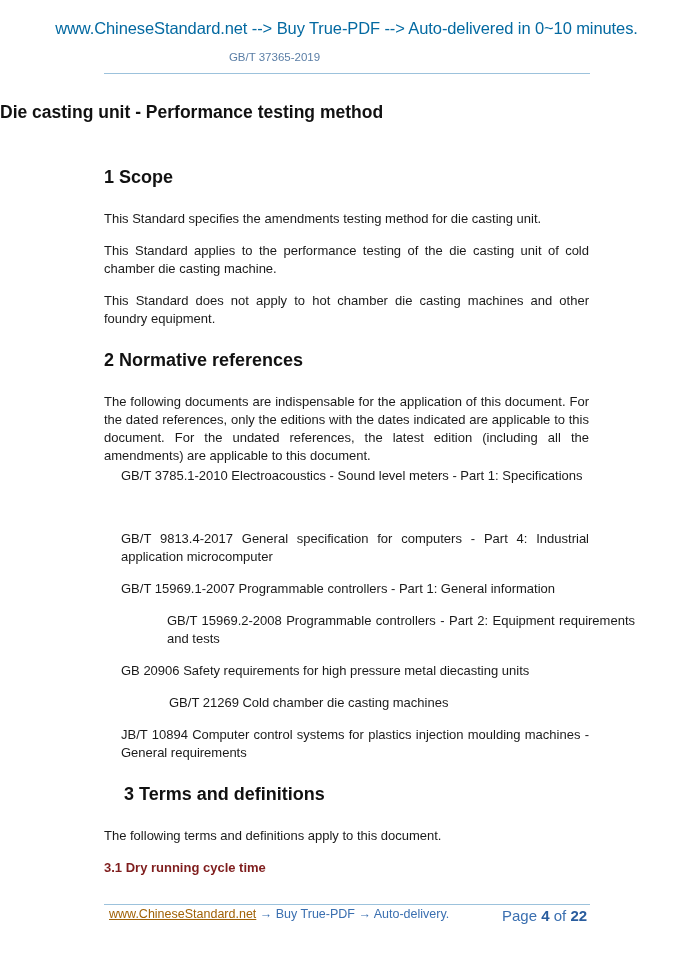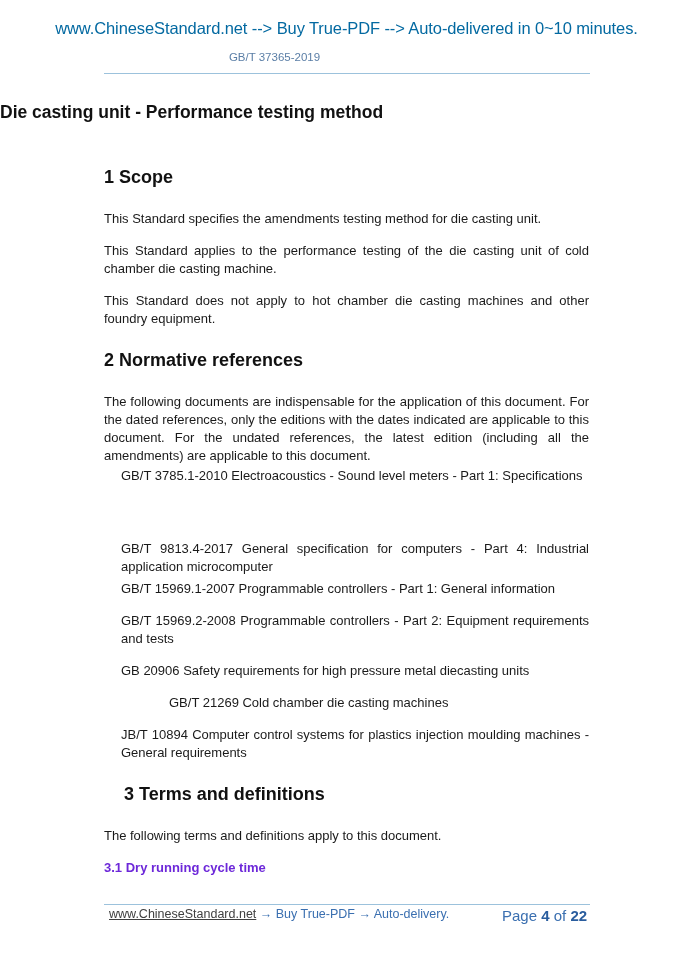--- a/index.html
+++ b/index.html
@@ -57,21 +57,21 @@
       left: 104px;
       font-size: 18px;
       font-weight: bold;
       color: #111;
     }
     .h2 {
       position: absolute;
       left: 104px;
       font-size: 13px;
       font-weight: bold;
-      color: #6d28d9;
+      color: #7f1d1d;
     }
     .para {
       position: absolute;
       left: 104px;
       width: 485px;
       font-size: 13px;
       line-height: 18px;
       text-align: justify;
       color: #1a1a1a;
     }
@@ -94,21 +94,21 @@
     }
     .footer-left {
       position: absolute;
       top: 907px;
       left: 109px;
       font-size: 12.5px;
       color: #3a6fb0;
     }
     .footer-left .link {
       text-decoration: underline;
-      color: #404040;
+      color: #a16207;
     }
     .footer-right {
       position: absolute;
       top: 907px;
       left: 502px;
       font-size: 15px;
       color: #3a6fb0;
     }
     .footer-right b {
       color: #2a5d9e;
@@ -125,23 +125,23 @@
 
 <div class="h1" style="top:167px;">1 Scope</div>
 <div class="para" style="top:210px;">This Standard specifies the amendments testing method for die casting unit.</div>
 <div class="para" style="top:242px;">This Standard applies to the performance testing of the die casting unit of cold chamber die casting machine.</div>
 <div class="para" style="top:292px;">This Standard does not apply to hot chamber die casting machines and other foundry equipment.</div>
 
 <div class="h1" style="top:350px;">2 Normative references</div>
 <div class="para" style="top:393px;">The following documents are indispensable for the application of this document. For the dated references, only the editions with the dates indicated are applicable to this document. For the undated references, the latest edition (including all the amendments) are applicable to this document.</div>
 
 <div class="ref" style="top:459px;margin-top:8px;">GB/T 3785.1-2010 Electroacoustics - Sound level meters - Part 1: Specifications</div>
-<div class="ref" style="top:530px;margin-top:10px;">GB/T 9813.4-2017 General specification for computers - Part 4: Industrial application microcomputer</div>
+<div class="ref" style="top:530px;">GB/T 9813.4-2017 General specification for computers - Part 4: Industrial application microcomputer</div>
 <div class="ref" style="top:580px;">GB/T 15969.1-2007 Programmable controllers - Part 1: General information</div>
-<div class="ref" style="top:612px;">GB/T 15969.2-2008 Programmable controllers - Part 2: Equipment requirements and tests</div>
+<div class="ref" style="top:612px;margin-left:46px;">GB/T 15969.2-2008 Programmable controllers - Part 2: Equipment requirements and tests</div>
 <div class="ref" style="top:662px;">GB 20906 Safety requirements for high pressure metal diecasting units</div>
 <div class="ref" style="top:694px;margin-left:48px;">GB/T 21269 Cold chamber die casting machines</div>
 <div class="ref" style="top:726px;">JB/T 10894 Computer control systems for plastics injection moulding machines - General requirements</div>
 
 <div class="h1" style="top:784px;margin-left:20px;">3 Terms and definitions</div>
 <div class="para" style="top:827px;">The following terms and definitions apply to this document.</div>
 <div class="h2" style="top:860px;">3.1 Dry running cycle time</div>
 
 <div class="footer-rule"></div>
 <div class="footer-left">

